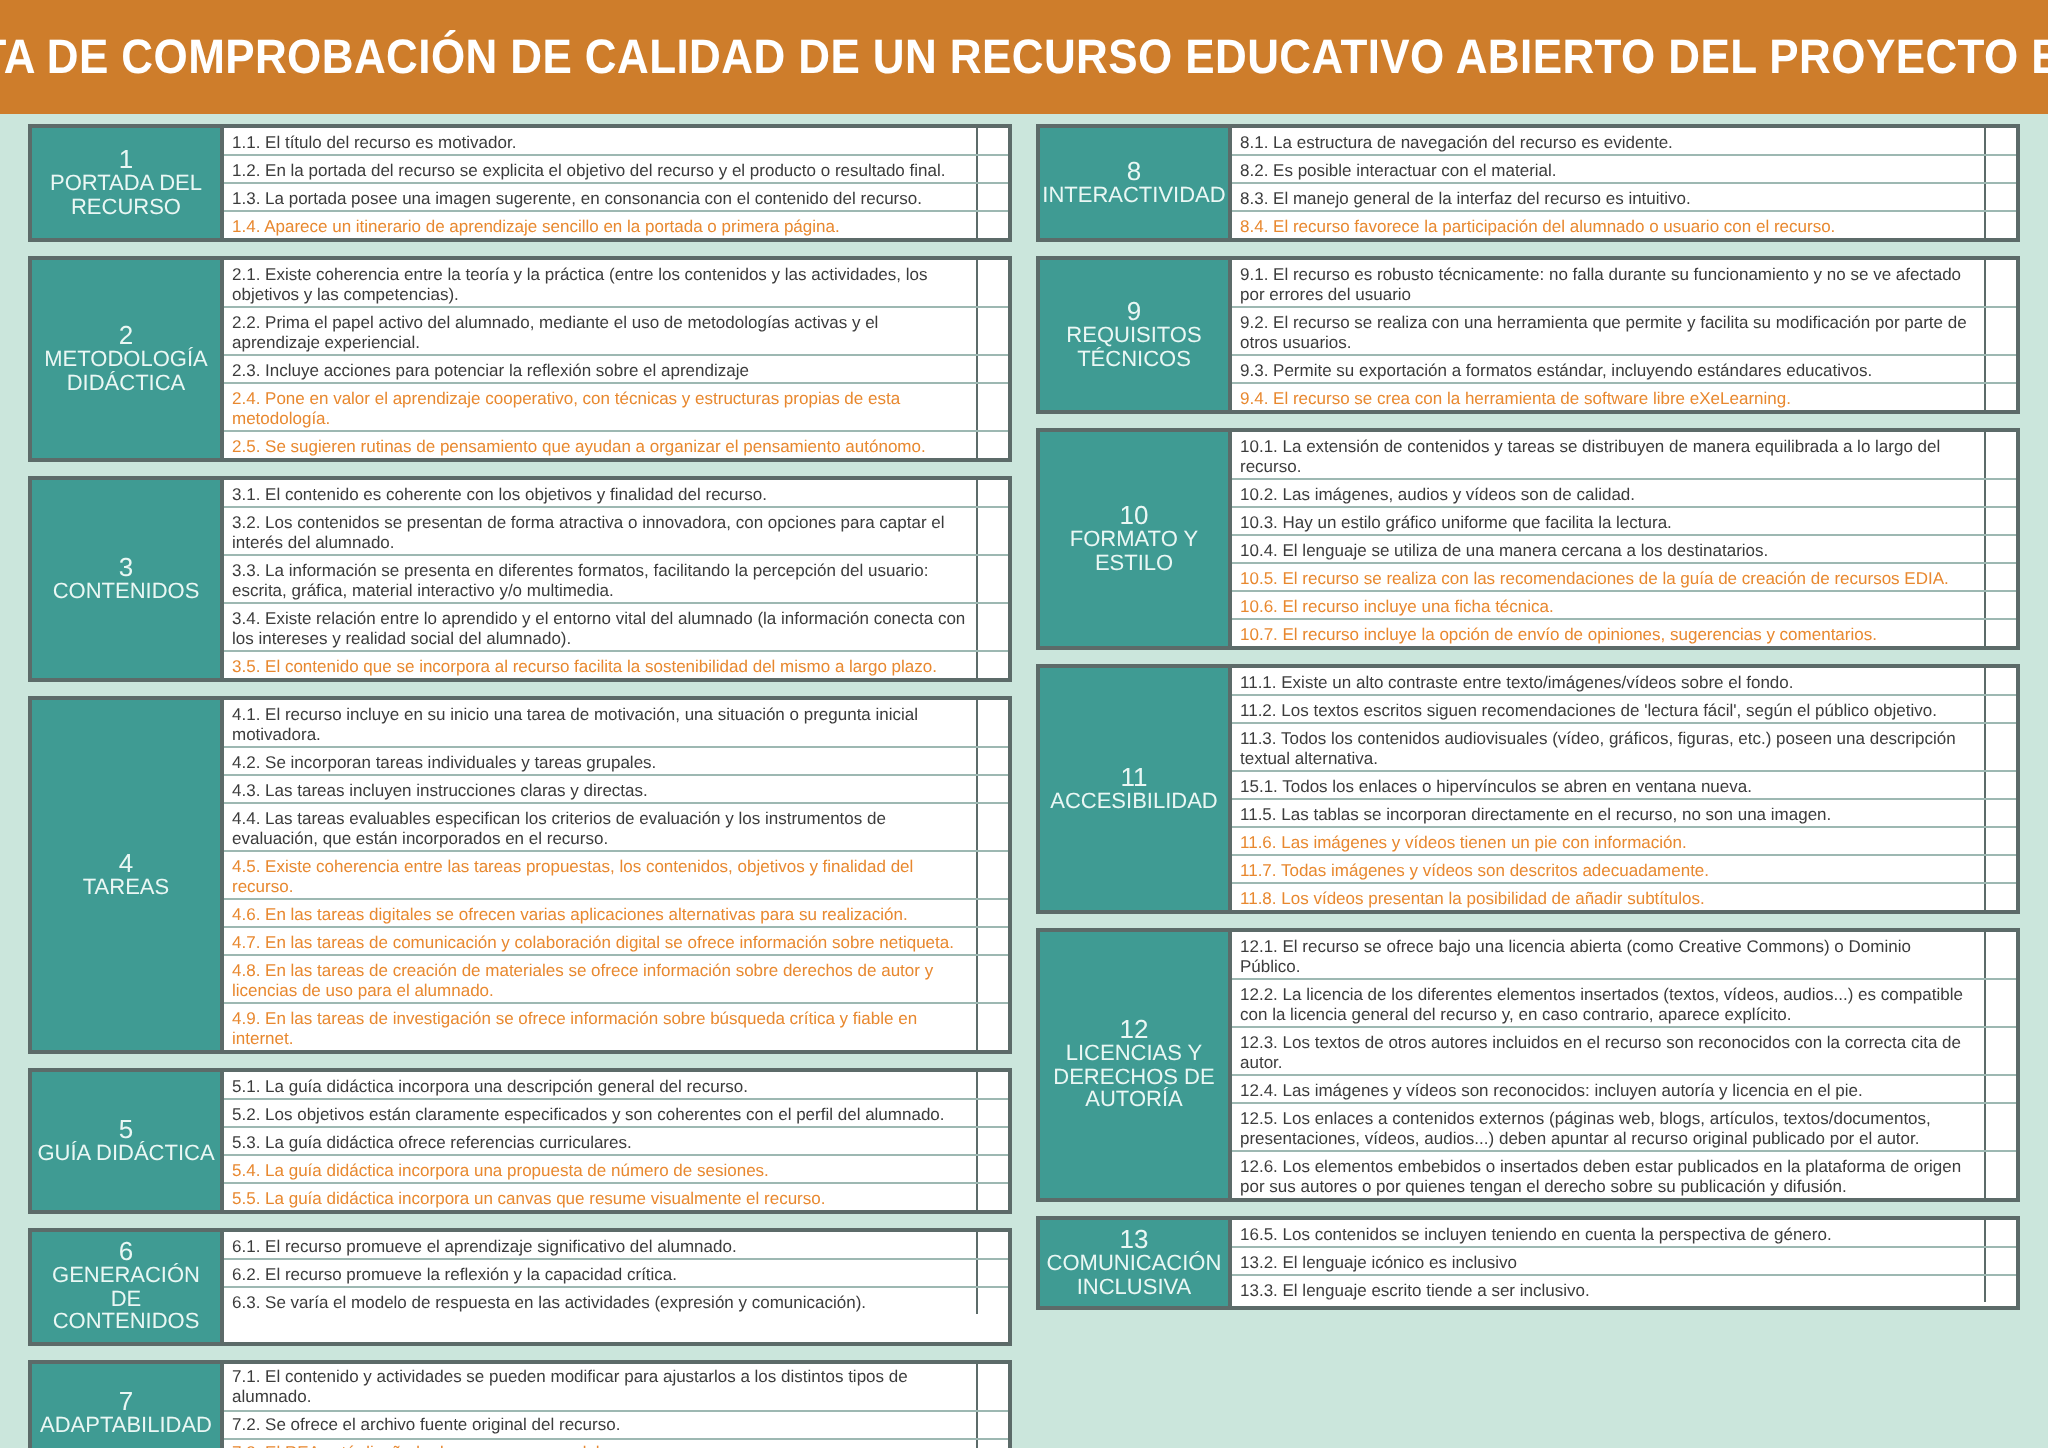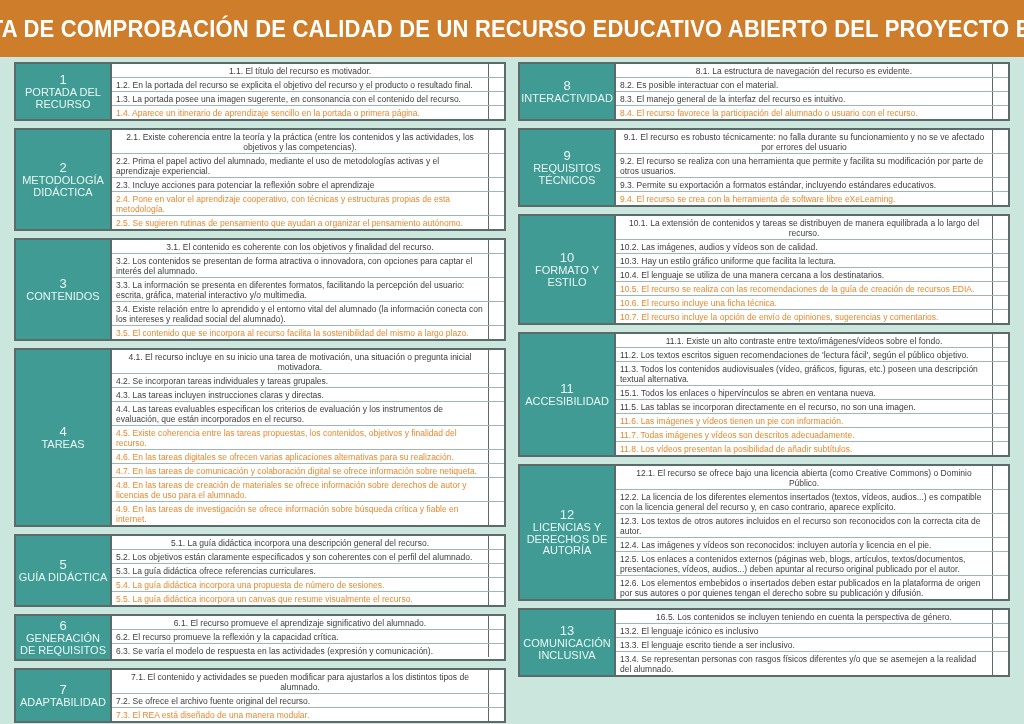--- a/index.html
+++ b/index.html
@@ -54,21 +54,21 @@
     flex-direction: column;
     align-items: center;
     justify-content: center;
     text-align: center;
     padding: 3px 2px;
   }
   .label .num { font-size: 13px; line-height: 14px; }
   .label .name { font-size: 11px; line-height: 11.5px; margin-top: 0; }
   .rows { flex: 1 1 auto; display: flex; flex-direction: column; }
   .row { display: flex; align-items: center; border-top: 1px solid #9DB8B2; min-height: 13px; }
-  .row:first-child { border-top: none; text-align: center; }
+  .row:first-child { border-top: none; }
   .row .txt {
     flex: 1 1 auto;
     padding: 1.5px 4px;
     font-size: 8.5px;
     line-height: 10px;
     color: #3C3C3C;
     border-right: 1.5px solid #5C6B69;
   }
   .row .txt.optional { color: #E8882F; }
   .row .chk {
@@ -264,21 +264,21 @@
   <div class="row">
     <div class="txt optional">5.5. La guía didáctica incorpora un canvas que resume visualmente el recurso.</div>
     <div class="chk"></div>
   </div>
 </div>
   </section>
 
   <section class="section">
     <div class="label">
       <div class="num">6</div>
-      <div class="name">GENERACIÓN DE REQUISITOS</div>
+      <div class="name">GENERACIÓN DE CONTENIDOS</div>
     </div>
     <div class="rows">
   <div class="row">
     <div class="txt">6.1. El recurso promueve el aprendizaje significativo del alumnado.</div>
     <div class="chk"></div>
   </div>
 
   <div class="row">
     <div class="txt">6.2. El recurso promueve la reflexión y la capacidad crítica.</div>
     <div class="chk"></div>
@@ -515,22 +515,18 @@
   <div class="row">
     <div class="txt">13.2. El lenguaje icónico es inclusivo</div>
     <div class="chk"></div>
   </div>
 
   <div class="row">
     <div class="txt">13.3. El lenguaje escrito tiende a ser inclusivo.</div>
     <div class="chk"></div>
   </div>
 
-  <div class="row">
-    <div class="txt">13.4. Se representan personas con rasgos físicos diferentes y/o que se asemejen a la realidad del alumnado.</div>
-    <div class="chk"></div>
-  </div>
 </div>
   </section>
 </div>
 </main>
 
 <div class="spacer"></div>
 
 </body></html>

